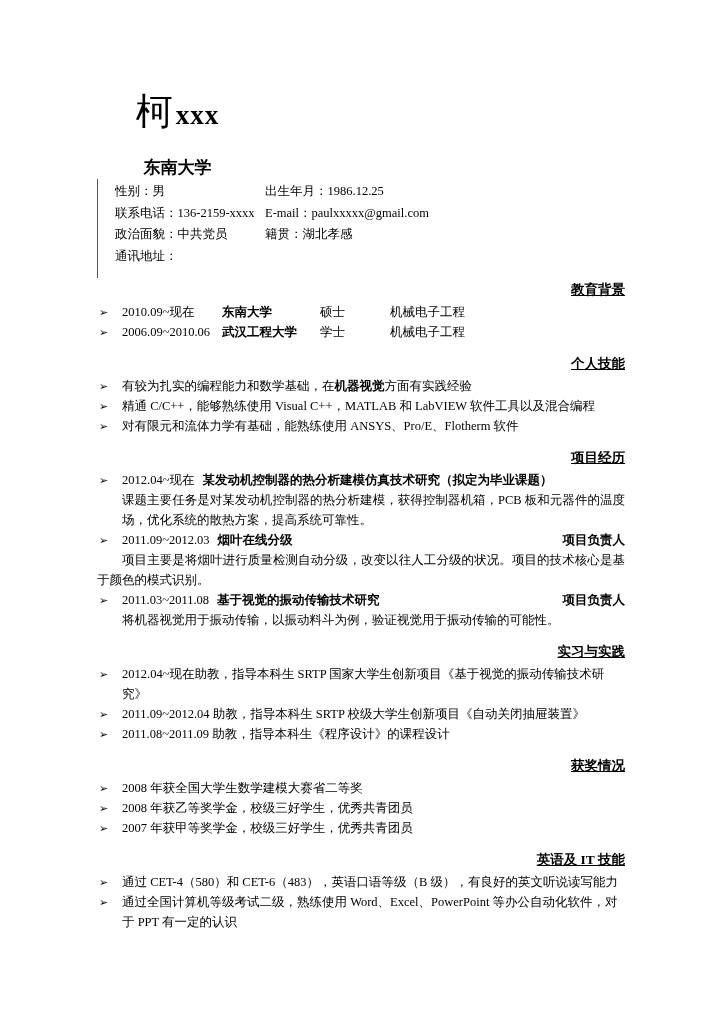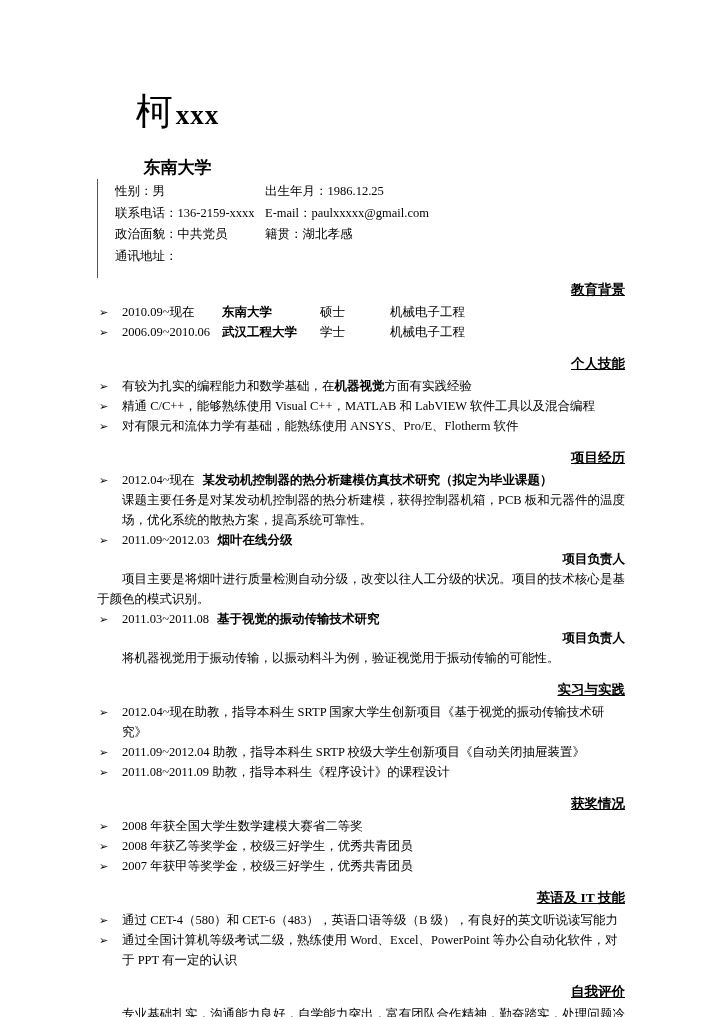--- a/index.html
+++ b/index.html
@@ -26,21 +26,21 @@
   .section-title{font-weight:bold;font-size:13.5px;line-height:15px;margin:0 0 5px 0;text-decoration:underline;text-align:right;}
   .li{position:relative;padding-left:25px;line-height:20px;}
   .arrow{position:absolute;left:2px;top:0;font-size:11px;line-height:20px;}
   .li-body{min-height:20px;}
   .edu-date{display:inline-block;width:100px;}
   .edu-school{display:inline-block;width:98px;font-weight:bold;}
   .edu-degree{display:inline-block;width:70px;}
   .proj-head{display:flex;}
   .p-date{margin-right:8px;white-space:nowrap;}
   .p-title{font-weight:bold;}
-  .p-role{font-weight:bold;margin-left:auto;white-space:nowrap;margin-top:19px;}
+  .p-role{font-weight:bold;margin-left:auto;white-space:nowrap;}
   .desc-block{margin-left:25px;line-height:20px;text-align:justify;}
   .desc-indent{text-indent:25px;line-height:20px;text-align:justify;}
   .para{text-indent:25px;line-height:20px;text-align:justify;}
   .b{font-weight:bold;}
 </style>
 </head>
 <body>
 
 <div class="page">
 
@@ -162,19 +162,15 @@
         <div class="section-title">英语及 IT 技能</div>
         <div class="li">
           <span class="arrow">➢</span>
           <div class="li-body">通过 CET-4（580）和 CET-6（483），英语口语等级（B 级），有良好的英文听说读写能力</div>
         </div>
         <div class="li">
           <span class="arrow">➢</span>
           <div class="li-body">通过全国计算机等级考试二级，熟练使用 Word、Excel、PowerPoint 等办公自动化软件，对于 PPT 有一定的认识</div>
         </div>
       </div>
-      <div class="section">
-        <div class="section-title">自我评价</div>
-        <div class="para">专业基础扎实，沟通能力良好，自学能力突出，富有团队合作精神，勤奋踏实，处理问题冷静，负责。</div>
-      </div>
     </div>
 
 </div>
 
 </body></html>

